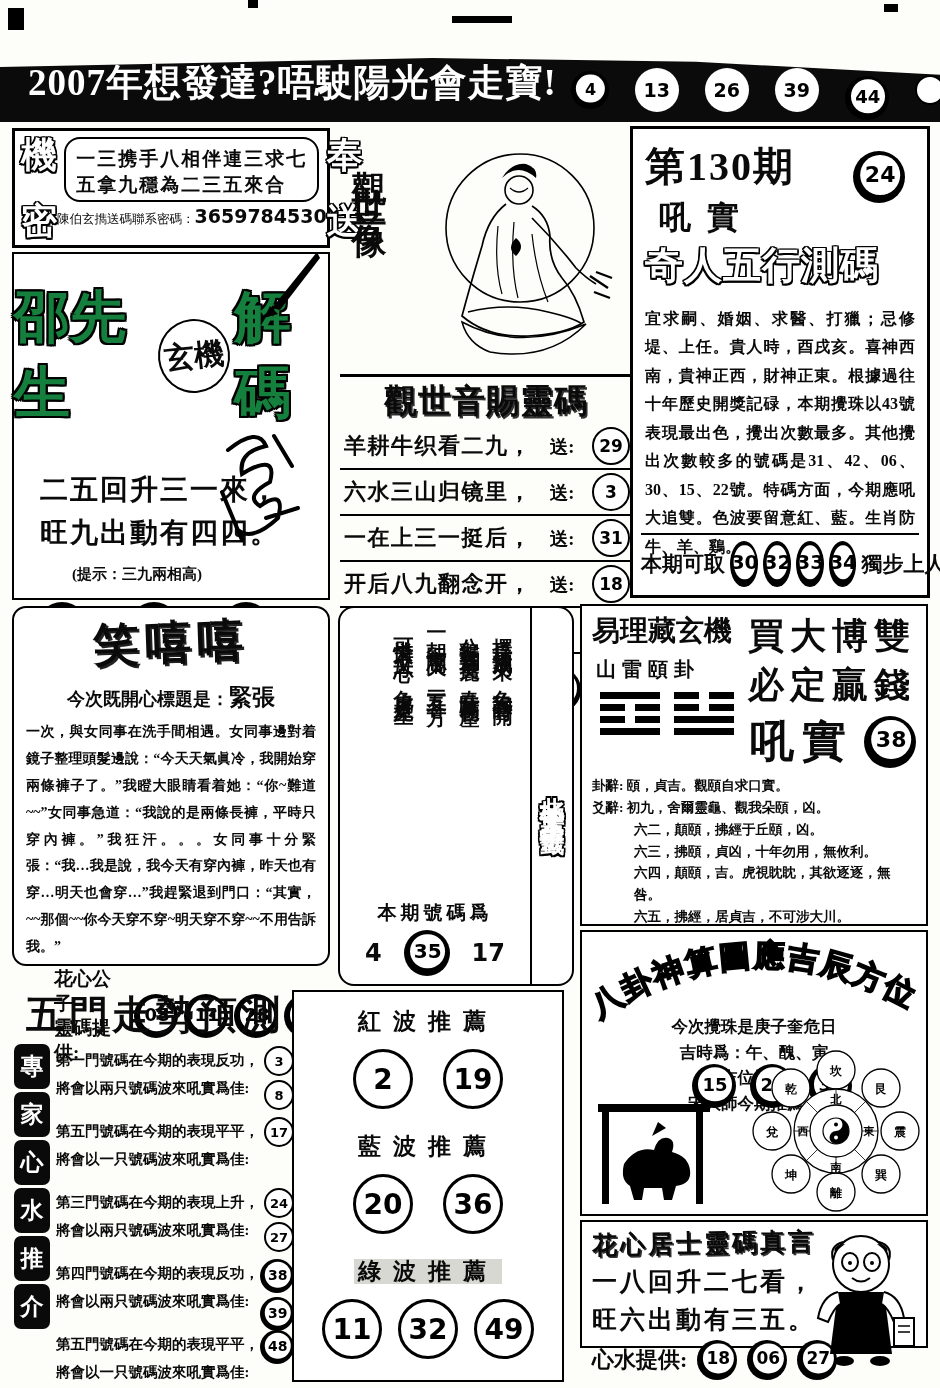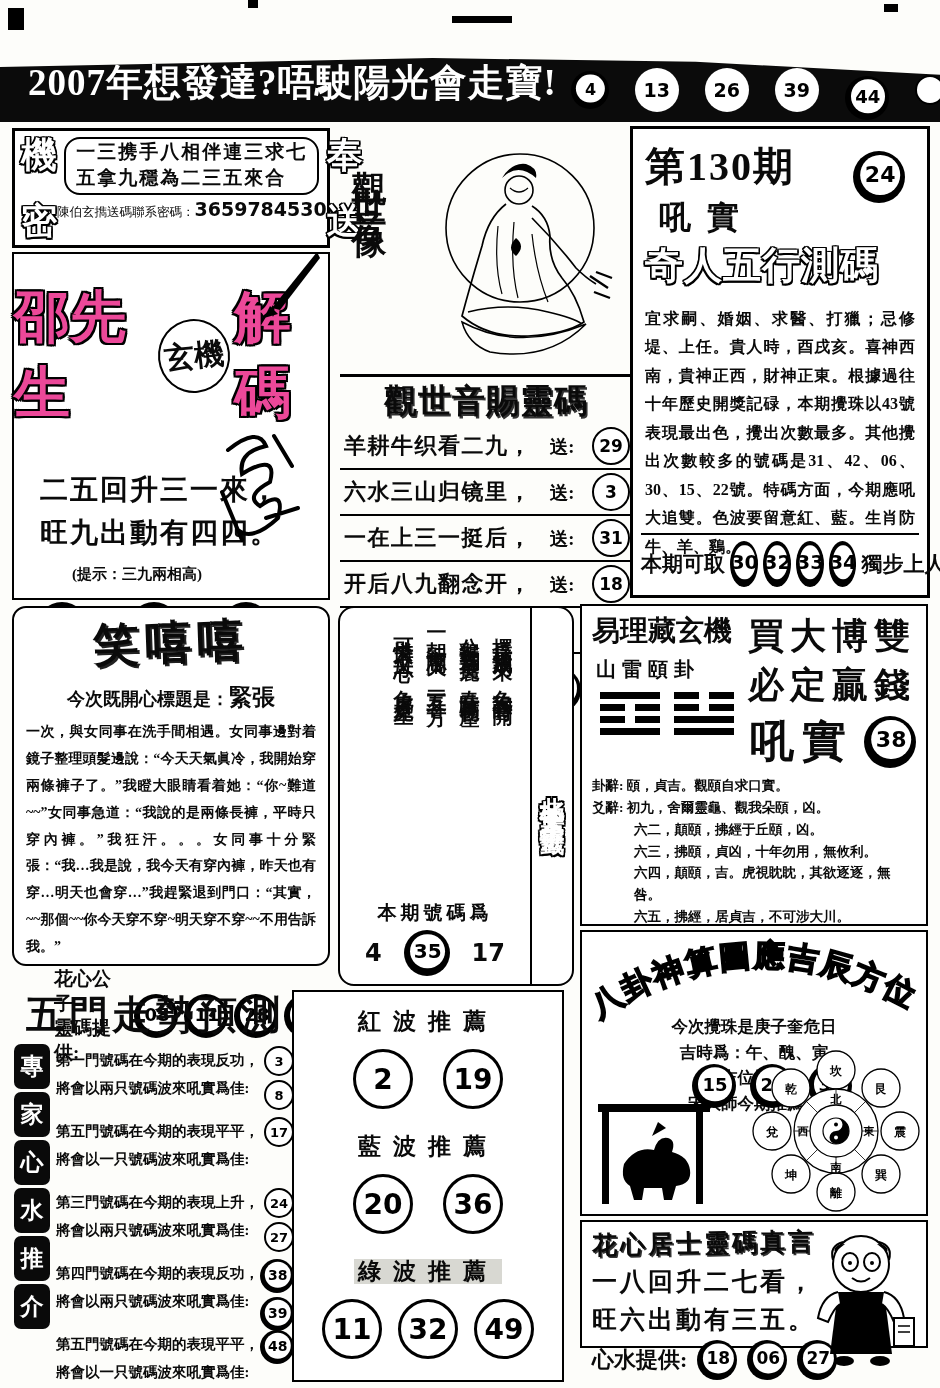--- a/index.html
+++ b/index.html
@@ -6,21 +6,21 @@
   html,body { background:#e8e8e4; }
   #page {
     position:relative; width:940px; height:1388px; margin:0 auto;
     background:#fdfdfa; color:#0a0a0a; overflow:hidden;
     font-family:"Liberation Serif", serif;
   }
   .abs { position:absolute; }
   .panel { position:absolute; background:#fff; border:2.5px solid #000; }
   .num  { font-family:"DejaVu Sans", sans-serif; }
   .outline-txt {
-    color:#ec4899; font-weight:900;
+    color:#15803d; font-weight:900;
     text-shadow:-2px -2px 0 #000,2px -2px 0 #000,-2px 2px 0 #000,2px 2px 0 #000,
                 -2px 0 0 #000,2px 0 0 #000,0 -2px 0 #000,0 2px 0 #000;
   }
   .outline-thin {
     color:#fff; font-weight:900;
     text-shadow:-1.5px -1.5px 0 #000,1.5px -1.5px 0 #000,-1.5px 1.5px 0 #000,1.5px 1.5px 0 #000,
                 -1.5px 0 0 #000,1.5px 0 0 #000,0 -1.5px 0 #000,0 1.5px 0 #000;
   }
   .vtext { writing-mode:vertical-rl; text-orientation:upright; }
 
@@ -50,21 +50,21 @@
   #banner .bballs { display:flex; align-items:center; gap:26px; margin-left:14px; }
   .wball { background:#fff; color:#000; border-radius:50%; display:inline-flex; align-items:center; justify-content:center;
            font-family:"DejaVu Sans",sans-serif; font-weight:800; }
   .ringball { border:2.5px solid #fff; background:transparent; border-radius:50%; display:inline-block; }
 
   
   #box-secret { left:12px; top:128px; width:318px; height:120px; border-width:3px; display:flex; padding:4px 6px; }
   .corner-col { width:46px; display:flex; flex-direction:column; justify-content:space-between; align-items:center; padding:2px 0; }
   .corner-col span { font-size:36px; line-height:1; }
   #secret-mid { flex:1; display:flex; flex-direction:column; align-items:center; }
-  #couplet { border:2.5px solid #000; border-radius:16px; padding:0 10px 2px; margin-top:2px; }
+  #couplet { border:2.5px solid #000; border-radius:16px; padding:7px 10px 2px; margin-top:2px; }
   #couplet div { font-size:19px; font-weight:700; letter-spacing:2px; white-space:nowrap; }
   #contact-line { font-size:12.5px; margin-top:3px; white-space:nowrap; }
   #contact-line b { font-size:19px; font-family:"DejaVu Sans",sans-serif; }
 
   
   #box-master { left:12px; top:252px; width:318px; height:348px; border-width:2px; }
   #master-title { display:flex; align-items:center; justify-content:center; gap:4px; margin-top:26px; }
   #master-title .ot { font-size:56px; }
   #master-circle { width:86px; height:74px; border:2.5px solid #000; border-radius:50%; display:flex; align-items:center; justify-content:center; transform:rotate(-6deg); }
   #master-circle span { font-size:30px; font-weight:900; }

